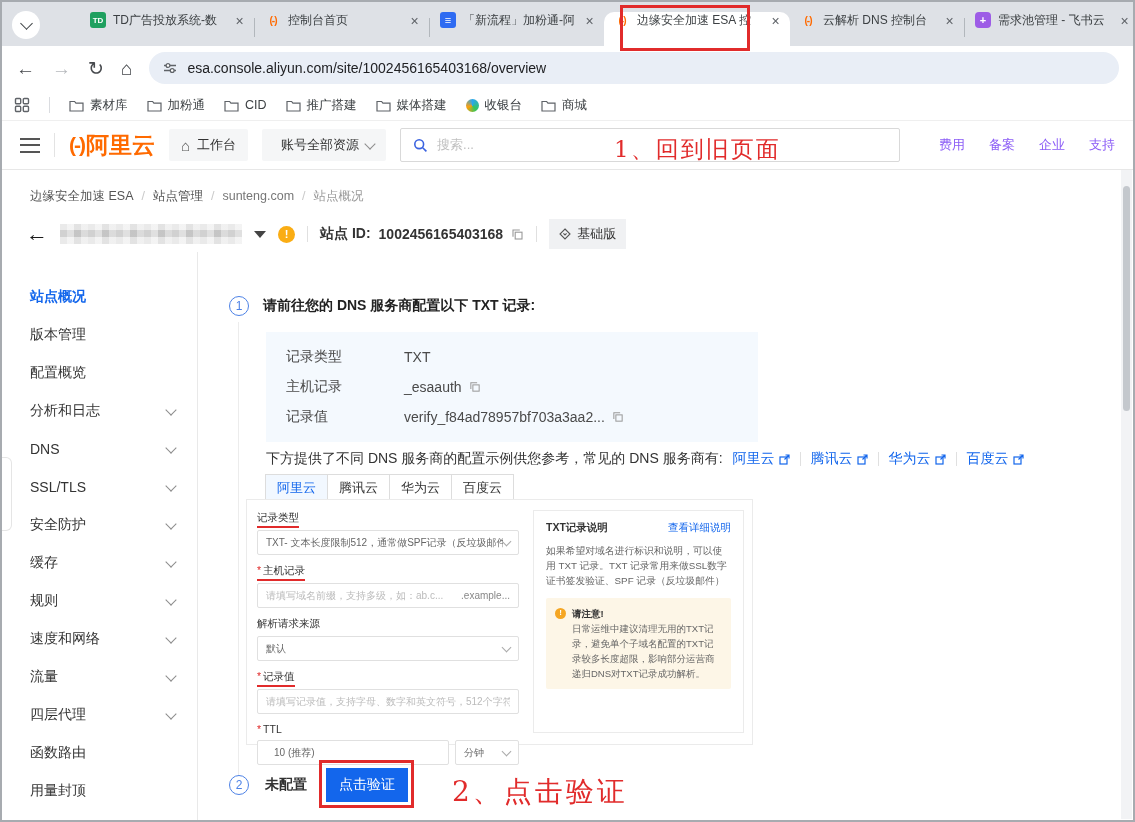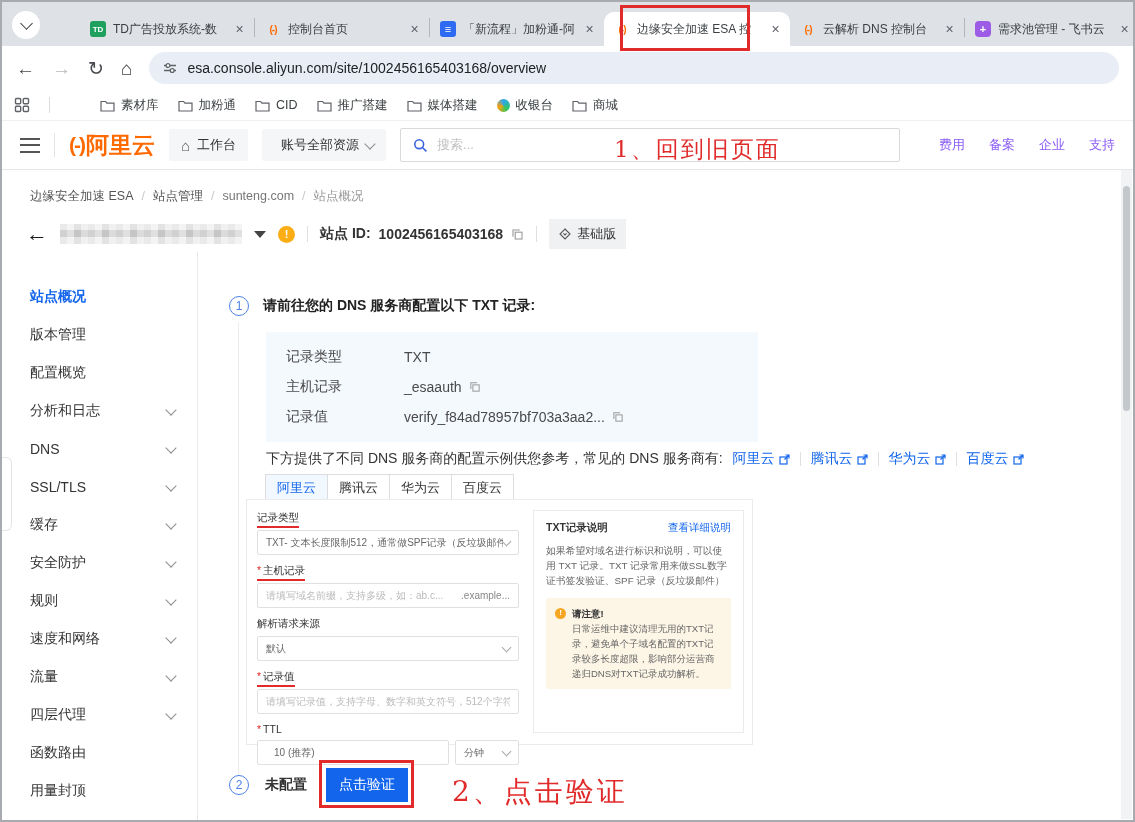--- a/index.html
+++ b/index.html
@@ -4,21 +4,21 @@
 <style>
   html,body{margin:0;padding:0;background:#fff;}
   .window{position:relative;width:1135px;height:822px;box-sizing:border-box;border:2px solid #a7abb0;
     background:#fff;overflow:hidden;display:flex;flex-direction:column;
     font-family:"Liberation Sans","DejaVu Sans",sans-serif;}
 
   
   .tabstrip{height:44px;background:#dee1e6;display:flex;align-items:flex-end;padding-left:10px;position:relative;flex:none;}
   .tab-dropdown{width:28px;height:28px;border-radius:50%;background:#fff;margin:0 40px 7px 0;display:flex;align-items:center;justify-content:center;flex:none;}
   .dd-chev{width:8px;height:8px;border-right:1.8px solid #3c4043;border-bottom:1.8px solid #3c4043;transform:rotate(45deg);margin-top:-4px;}
-  .tab{width:158px;height:34px;display:flex;align-items:center;gap:7px;padding:0 6px 0 10px;border-radius:10px 10px 0 0;color:#3c4043;font-size:12px;flex:none;}
+  .tab{width:158px;height:34px;display:flex;gap:7px;padding:0 6px 0 10px;border-radius:10px 10px 0 0;color:#3c4043;font-size:12px;flex:none;}
   .tab.active{background:#fff;width:170px;}
   .tab-label{flex:1;white-space:nowrap;overflow:hidden;}
   .tab-close{width:17px;height:17px;display:flex;align-items:center;justify-content:center;border-radius:50%;color:#5f6368;font-size:14px;flex:none;}
   .tab-sep{width:1px;height:19px;background:#9aa0a6;opacity:.65;margin-bottom:9px;flex:none;}
   .favicon{width:16px;height:16px;border-radius:3px;display:flex;align-items:center;justify-content:center;font-weight:bold;flex:none;}
   .fav-td{background:#1fa05f;color:#fff;font-size:8px;}
   .fav-aliyun{color:#ff6a00;font-size:10px;font-weight:900;letter-spacing:-1px;}
   .fav-doc{background:#2e6bf2;color:#fff;font-size:11px;}
   .fav-feishu{background:#9d5ce6;color:#fff;font-size:11px;border-radius:4px;}
   .anno-tab{position:absolute;left:618px;top:3px;width:124px;height:40px;border:3px solid #e12b2b;pointer-events:none;z-index:5;}
@@ -189,21 +189,21 @@
   <div class="bookmarks">
     <span style="display:flex;">
       <svg width="16" height="16" viewBox="0 0 16 16" fill="none" stroke="#5f6368" stroke-width="1.4">
           <rect x="1.5" y="1.5" width="5.2" height="5.2" rx="1"></rect>
           <rect x="9.3" y="1.5" width="5.2" height="5.2" rx="1"></rect>
           <rect x="1.5" y="9.3" width="5.2" height="5.2" rx="1"></rect>
           <rect x="9.3" y="9.3" width="5.2" height="5.2" rx="1"></rect>
         </svg>
     </span>
     <span class="bm-sep"></span>
-    <span id="bmlist" style="display:flex;gap:19px;margin-left:31px;">
+    <span id="bmlist" style="display:flex;gap:19px;">
         <span class="bm">
           <span style="display: flex;">
             <svg width="15" height="13" viewBox="0 0 15 13" fill="none" stroke="#5f6368" stroke-width="1.2">
               <path d="M1 2.5h4.6l1.3 1.7H14V12H1z"></path>
             </svg>
           </span>
           <span>素材库</span>
         </span>
         <span class="bm">
           <span style="display: flex;">
@@ -344,25 +344,25 @@
           </div>
           <div class="side-item">
             <span>DNS</span>
             <span class="chev"></span>
           </div>
           <div class="side-item">
             <span>SSL/TLS</span>
             <span class="chev"></span>
           </div>
           <div class="side-item">
+            <span>安全防护</span>
+            <span class="chev"></span>
+          </div>
+          <div class="side-item">
             <span>缓存</span>
-            <span class="chev"></span>
-          </div>
-          <div class="side-item">
-            <span>安全防护</span>
             <span class="chev"></span>
           </div>
           <div class="side-item">
             <span>规则</span>
             <span class="chev"></span>
           </div>
           <div class="side-item">
             <span>速度和网络</span>
             <span class="chev"></span>
           </div>

